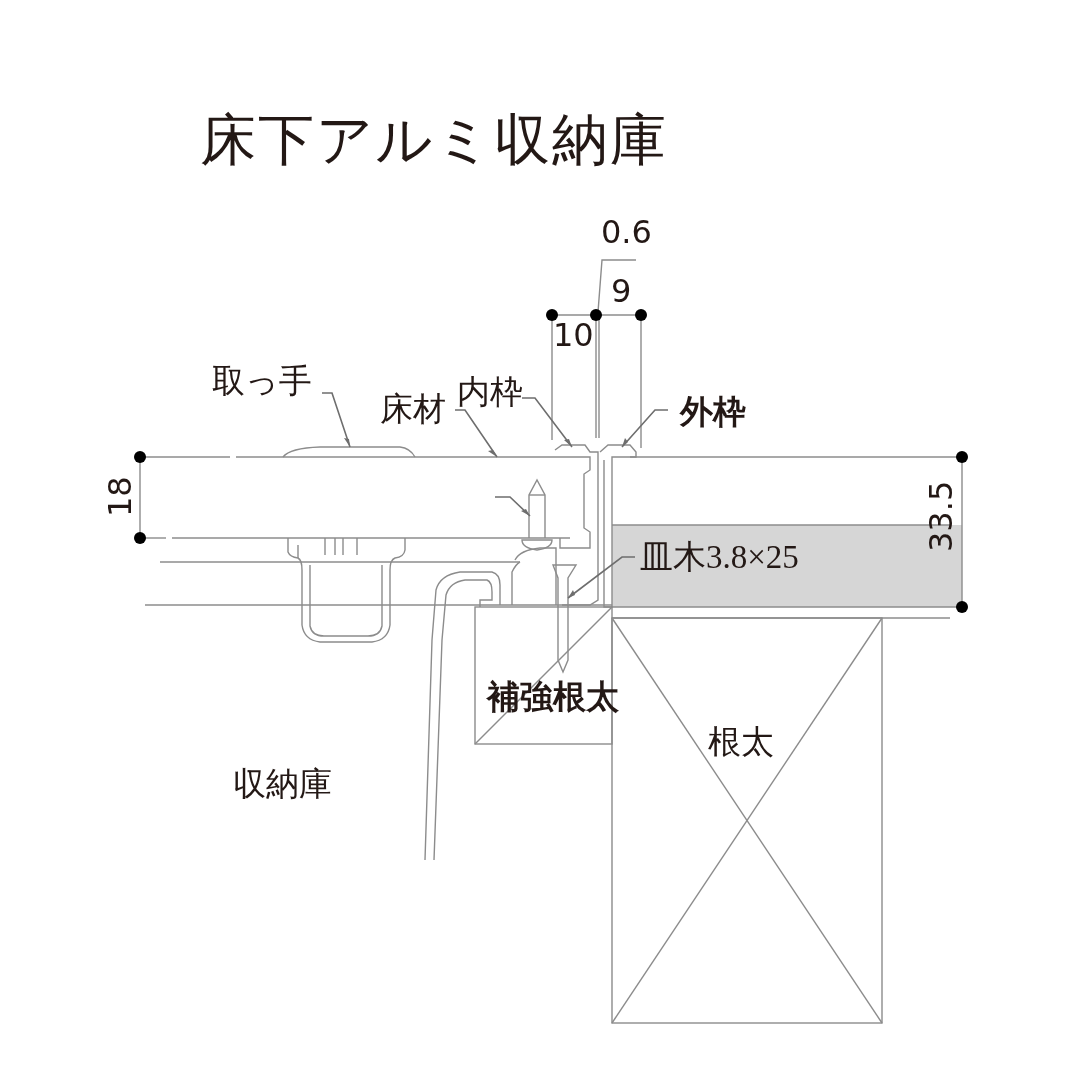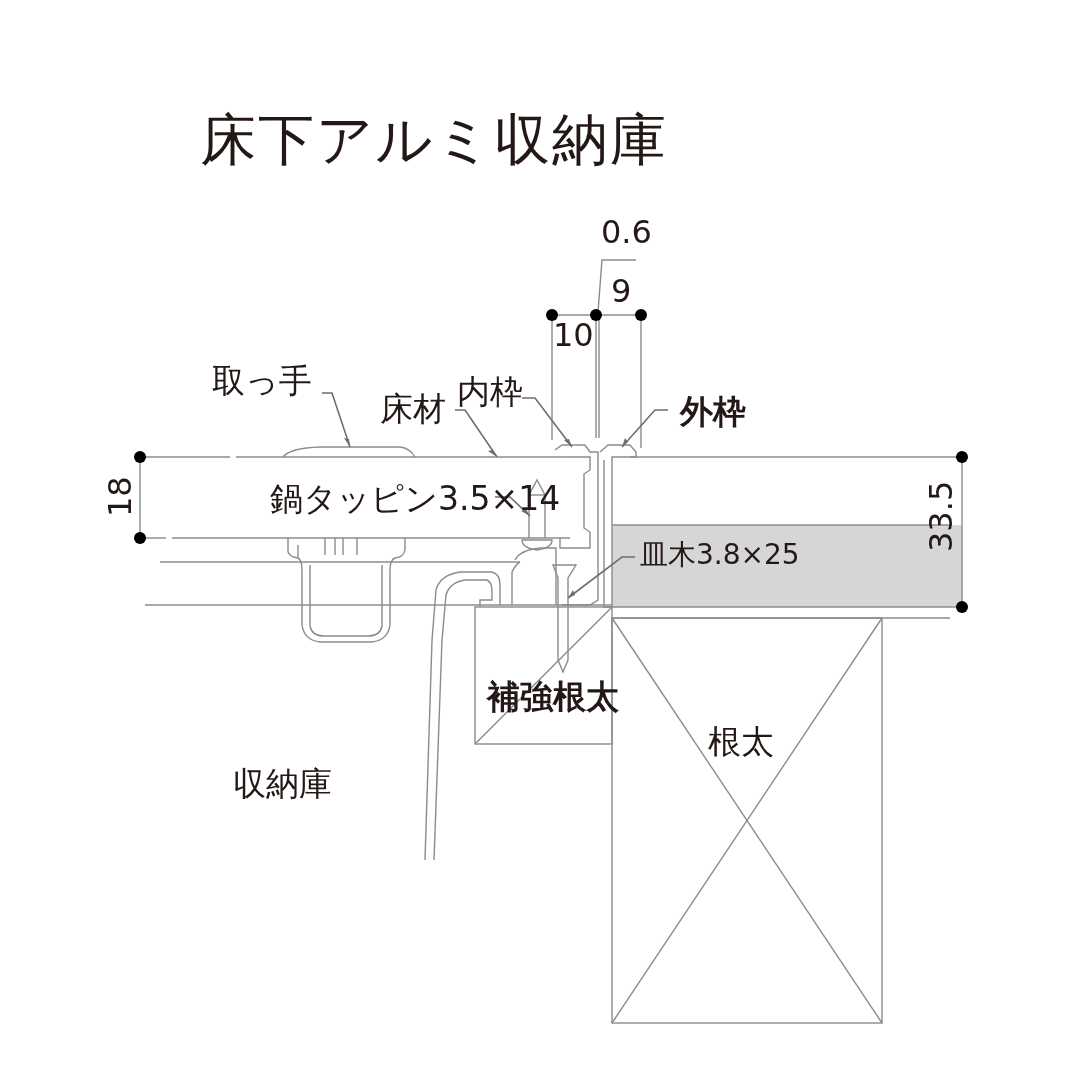--- a/index.html
+++ b/index.html
@@ -7,21 +7,21 @@
          font-family: "DejaVu Sans", "Liberation Sans", sans-serif; color: #231815; }
   .canvas { position: absolute; left: 0; top: 0; width: 1080px; height: 1080px; }
   svg { position: absolute; left: 0; top: 0; }
   .ln { stroke: #8c8c8c; stroke-width: 1.4; fill: none; }
   .ln-d { stroke: #6e6e6e; stroke-width: 1.6; fill: none; }
   .dot { fill: #000; }
   .label { position: absolute; white-space: nowrap; color: #231815; line-height: 1; }
   .title { left: 200px; top: 112px; font-size: 56px; letter-spacing: 2px; font-weight: normal; }
   .lbl-md { font-size: 33px; }
   .lbl-dim { font-size: 32px; }
-  .lbl-big { font-size: 28px; }
+  .lbl-big { font-size: 33px; font-family: Liberation Serif, serif; }
   .vertical { transform-origin: left top; transform: rotate(-90deg); }
 </style>
 </head>
 <body>
 
 <div class="canvas">
 
   <svg width="1080" height="1080" viewBox="0 0 1080 1080">
 
     <rect x="612" y="525" width="350" height="82" fill="#d6d6d6"></rect>
@@ -108,19 +108,18 @@
   <div class="label lbl-dim" style="left:601px; top:216px;">0.6</div>
   <div class="label lbl-dim" style="left:553px; top:275px;margin-top:44px;">10</div>
   <div class="label lbl-dim" style="left:611px; top:275px;">9</div>
   <div class="label lbl-dim vertical" style="left:104px; top:517px;">18</div>
   <div class="label lbl-dim vertical" style="left:925px; top:552px;">33.5</div>
 
   <div class="label lbl-md" style="left:212px; top:364px;text-align:right;">取っ手</div>
   <div class="label lbl-md" style="left:380px; top:392px;">床材</div>
   <div class="label lbl-md" style="left:457px; top:375px;">内枠</div>
   <div class="label lbl-md" style="left:680px; top:395px;font-weight:bold;">外枠</div>
-  <div class="label lbl-md" style="left:270px; top:482px;">鍋タッピン3.5×14</div>
   <div class="label lbl-big" style="left:640px; top:541px;">皿木3.8×25</div>
   <div class="label lbl-md" style="left:487px; top:680px;font-weight:bold;">補強根太</div>
   <div class="label lbl-md" style="left:708px; top:725px;text-align:center;">根太</div>
   <div class="label lbl-md" style="left:233px; top:767px;">収納庫</div>
 
 </div>
 
 </body></html>

